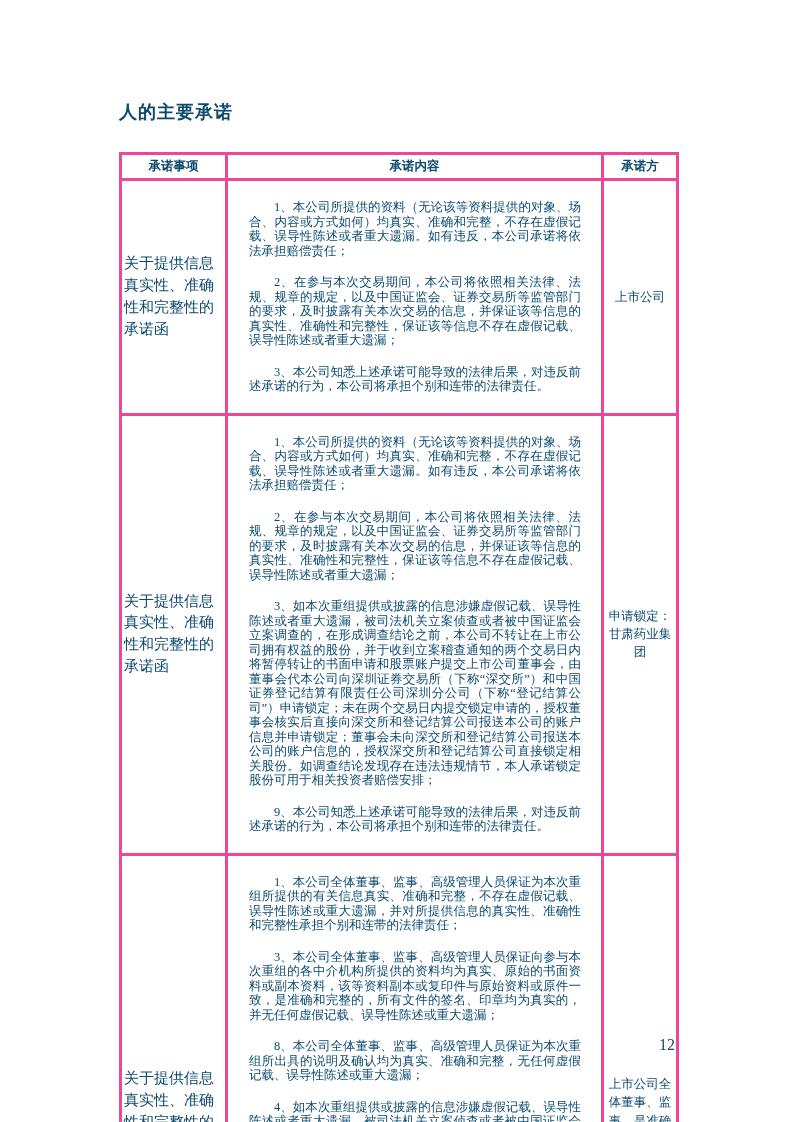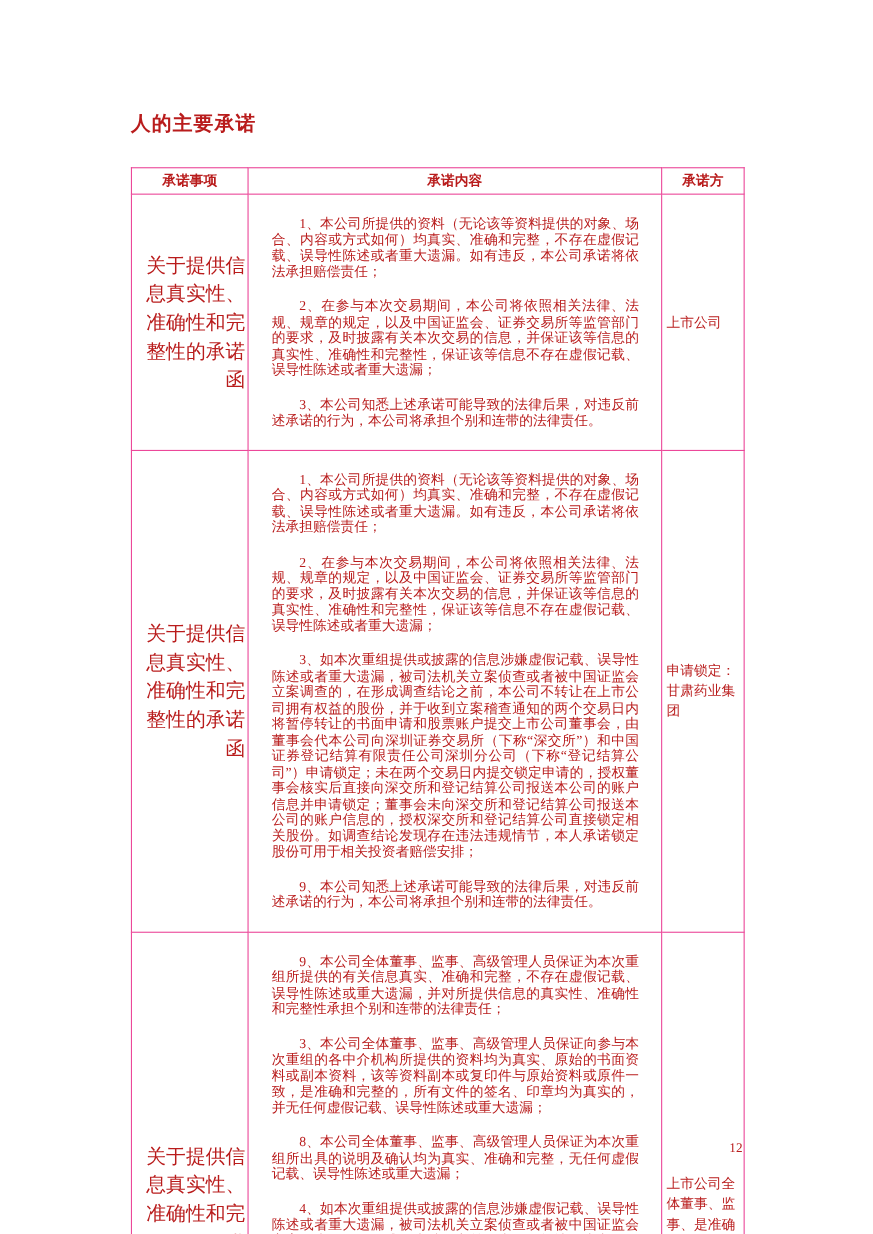--- a/index.html
+++ b/index.html
@@ -2,21 +2,21 @@
 <html><head>
 <meta charset="utf-8">
 <style>
   html, body { margin: 0; padding: 0; background: #ffffff; }
   .page {
     position: relative;
     width: 794px;
     height: 1122px;
     margin: 0 auto;
     background: #ffffff;
-    color: #b91c1c;
+    color: #0c4a6e;
     font-family: "Liberation Serif", "DejaVu Serif", serif;
     overflow: hidden;
   }
   .doc-title {
     position: absolute;
     left: 119px;
     top: 100px;
     margin: 0;
     font-size: 18px;
     font-weight: 700;
@@ -28,63 +28,63 @@
     left: 119px;
     top: 152px;
     width: 557px;
     border-collapse: collapse;
     table-layout: fixed;
   }
   .commit-table col.c1 { width: 106px; }
   .commit-table col.c2 { width: 376px; }
   .commit-table col.c3 { width: 75px; }
   .commit-table th, .commit-table td {
-    border: 1px solid #ec4899;
+    border: 3px solid #ec4899;
   }
   .commit-table th {
     font-size: 12.5px;
     font-weight: 700;
     text-align: center;
     padding: 3px 2px;
     height: 22px;
     box-sizing: border-box;
   }
   .item-cell {
     vertical-align: middle;
-    text-align: right;
-    font-size: 18px;
+    text-align: left;
+    font-size: 15px;
     line-height: 1.45;
     padding: 2px 2px;
   }
   .content-cell {
     vertical-align: top;
     font-size: 12.5px;
     padding: 2px 3px 2px 4px;
   }
   .content-cell p {
     margin: 17px;
     text-indent: 2em;
     text-align: justify;
     line-height: 14.5px;
   }
   .party-cell {
     vertical-align: middle;
-    text-align: left;
+    text-align: center;
     font-size: 12.5px;
     line-height: 1.45;
     padding: 2px 4px;
   }
   tr.r1 { height: 141px; }
   tr.r2 { height: 313px; }
   tr.r3 { height: 407px; }
   .page-number {
     position: absolute;
     right: 119px;
     top: 1036px;
-    font-size: 12px;
+    font-size: 16px;
   }
 </style>
 </head>
 <body>
 
 <div class="page">
 
   <h1 class="doc-title">人的主要承诺</h1>
 
   <table class="commit-table">
@@ -116,21 +116,21 @@
           <p>1、本公司所提供的资料（无论该等资料提供的对象、场合、内容或方式如何）均真实、准确和完整，不存在虚假记载、误导性陈述或者重大遗漏。如有违反，本公司承诺将依法承担赔偿责任；</p>
           <p>2、在参与本次交易期间，本公司将依照相关法律、法规、规章的规定，以及中国证监会、证券交易所等监管部门的要求，及时披露有关本次交易的信息，并保证该等信息的真实性、准确性和完整性，保证该等信息不存在虚假记载、误导性陈述或者重大遗漏；</p>
           <p>3、如本次重组提供或披露的信息涉嫌虚假记载、误导性陈述或者重大遗漏，被司法机关立案侦查或者被中国证监会立案调查的，在形成调查结论之前，本公司不转让在上市公司拥有权益的股份，并于收到立案稽查通知的两个交易日内将暂停转让的书面申请和股票账户提交上市公司董事会，由董事会代本公司向深圳证券交易所（下称“深交所”）和中国证券登记结算有限责任公司深圳分公司（下称“登记结算公司”）申请锁定；未在两个交易日内提交锁定申请的，授权董事会核实后直接向深交所和登记结算公司报送本公司的账户信息并申请锁定；董事会未向深交所和登记结算公司报送本公司的账户信息的，授权深交所和登记结算公司直接锁定相关股份。如调查结论发现存在违法违规情节，本人承诺锁定股份可用于相关投资者赔偿安排；</p>
           <p>9、本公司知悉上述承诺可能导致的法律后果，对违反前述承诺的行为，本公司将承担个别和连带的法律责任。</p>
         </td>
         <td class="party-cell">申请锁定：甘肃药业集团</td>
       </tr>
       <tr class="r3">
         <td class="item-cell">关于提供信息真实性、准确性和完整性的承诺函</td>
         <td class="content-cell">
-          <p>9、本公司全体董事、监事、高级管理人员保证为本次重组所提供的有关信息真实、准确和完整，不存在虚假记载、误导性陈述或重大遗漏，并对所提供信息的真实性、准确性和完整性承担个别和连带的法律责任；</p>
+          <p>1、本公司全体董事、监事、高级管理人员保证为本次重组所提供的有关信息真实、准确和完整，不存在虚假记载、误导性陈述或重大遗漏，并对所提供信息的真实性、准确性和完整性承担个别和连带的法律责任；</p>
           <p>3、本公司全体董事、监事、高级管理人员保证向参与本次重组的各中介机构所提供的资料均为真实、原始的书面资料或副本资料，该等资料副本或复印件与原始资料或原件一致，是准确和完整的，所有文件的签名、印章均为真实的，并无任何虚假记载、误导性陈述或重大遗漏；</p>
           <p>8、本公司全体董事、监事、高级管理人员保证为本次重组所出具的说明及确认均为真实、准确和完整，无任何虚假记载、误导性陈述或重大遗漏；</p>
           <p>4、如本次重组提供或披露的信息涉嫌虚假记载、误导性陈述或者重大遗漏，被司法机关立案侦查或者被中国证监会立案调查的，在形成调查结论之前，本人不转让在上市公司拥有权益的股份（如有），并于收到立案稽查通知的两个交易日内将暂停转让的书面申请和股票账户提交上市公司董事会，由董事会代本人向深圳证券交易所（下称“深交所”）和中国证券登记结算有限责任公司深圳分公司（下称“登记结算公司”）申请锁定；未在两个交易日内提交锁定申请的，授权董事会核实后直接向深交所和登记结算公司报送本人的账户信息并申请锁定；董事会未向深交所和登记结算公司报送本人的账户信息的，授权深交所和登记结算公司直接锁定相关股份。如调查结论发现存在违法违规情节，本公司全体董事、监事、高级管理人员承诺锁定股份可用于相关投资者赔偿安排；</p>
           <p>3、本公司全体董事、监事、高级管理人员保证，如违反上述承诺及</p>
         </td>
         <td class="party-cell">上市公司全体董事、监事、是准确和完整的</td>
       </tr>
     </tbody>
   </table>
 

